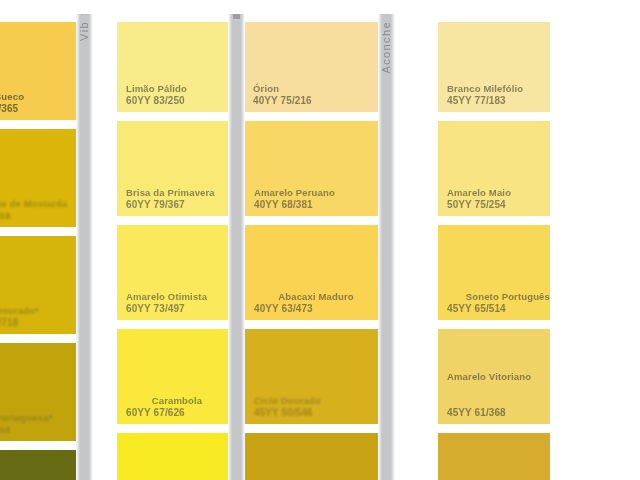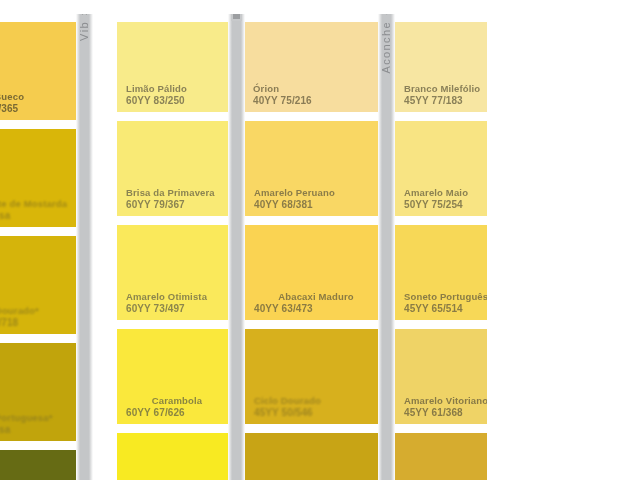--- a/index.html
+++ b/index.html
@@ -176,32 +176,32 @@
       <div class="swatch blurred" style="background: rgb(215, 176, 29); height: 95px;">
         <div class="s-name" style="color: rgb(140, 119, 32);">Ciclo Dourado</div>
         <div class="s-code" style="color: rgb(140, 119, 32);">45YY 50/546</div>
       </div>
       <div class="swatch blurred" style="background: rgb(200, 164, 21); height: 95px;"></div>
     </div>
     <div class="rail" style="background: linear-gradient(to right, rgb(255, 255, 255) 0%, rgb(196, 198, 200) 24%, rgb(196, 198, 200) 76%, rgb(255, 255, 255) 100%);">
       <span class="rail-icon">●</span>
       <span class="rail-label" style="color: rgb(139, 141, 144);">Aconche</span>
     </div>
-    <div class="col" style="width: 92px;">
+    <div class="col" style="width: 112px; margin-left: 43px;">
       <div class="swatch" style="background: rgb(247, 230, 162); height: 90px;">
         <div class="s-name" style="color: rgb(138, 128, 88);">Branco Milefólio</div>
         <div class="s-code" style="color: rgb(138, 128, 88);">45YY 77/183</div>
       </div>
       <div class="swatch" style="background: rgb(248, 228, 131); height: 95px;">
         <div class="s-name" style="color: rgb(139, 129, 80);">Amarelo Maio</div>
         <div class="s-code" style="color: rgb(139, 129, 80);">50YY 75/254</div>
       </div>
       <div class="swatch" style="background: rgb(247, 216, 87); height: 95px;">
-        <div class="s-name" style="color: rgb(138, 124, 69);">Soneto Português</div>
+        <div class="s-name" style="color: rgb(138, 124, 69); text-align: right;">Soneto Português</div>
         <div class="s-code" style="color: rgb(138, 124, 69);">45YY 65/514</div>
       </div>
-      <div class="swatch" style="background: rgb(239, 211, 102); height: 95px;">
+      <div class="swatch" style="background: rgb(239, 211, 102); height: 95px; gap: 24px;">
         <div class="s-name" style="color: rgb(136, 122, 70);">Amarelo Vitoriano</div>
         <div class="s-code" style="color: rgb(136, 122, 70);">45YY 61/368</div>
       </div>
       <div class="swatch blurred" style="background: rgb(214, 172, 47); height: 95px;"></div>
     </div>
   </div>
 
 </body></html>

